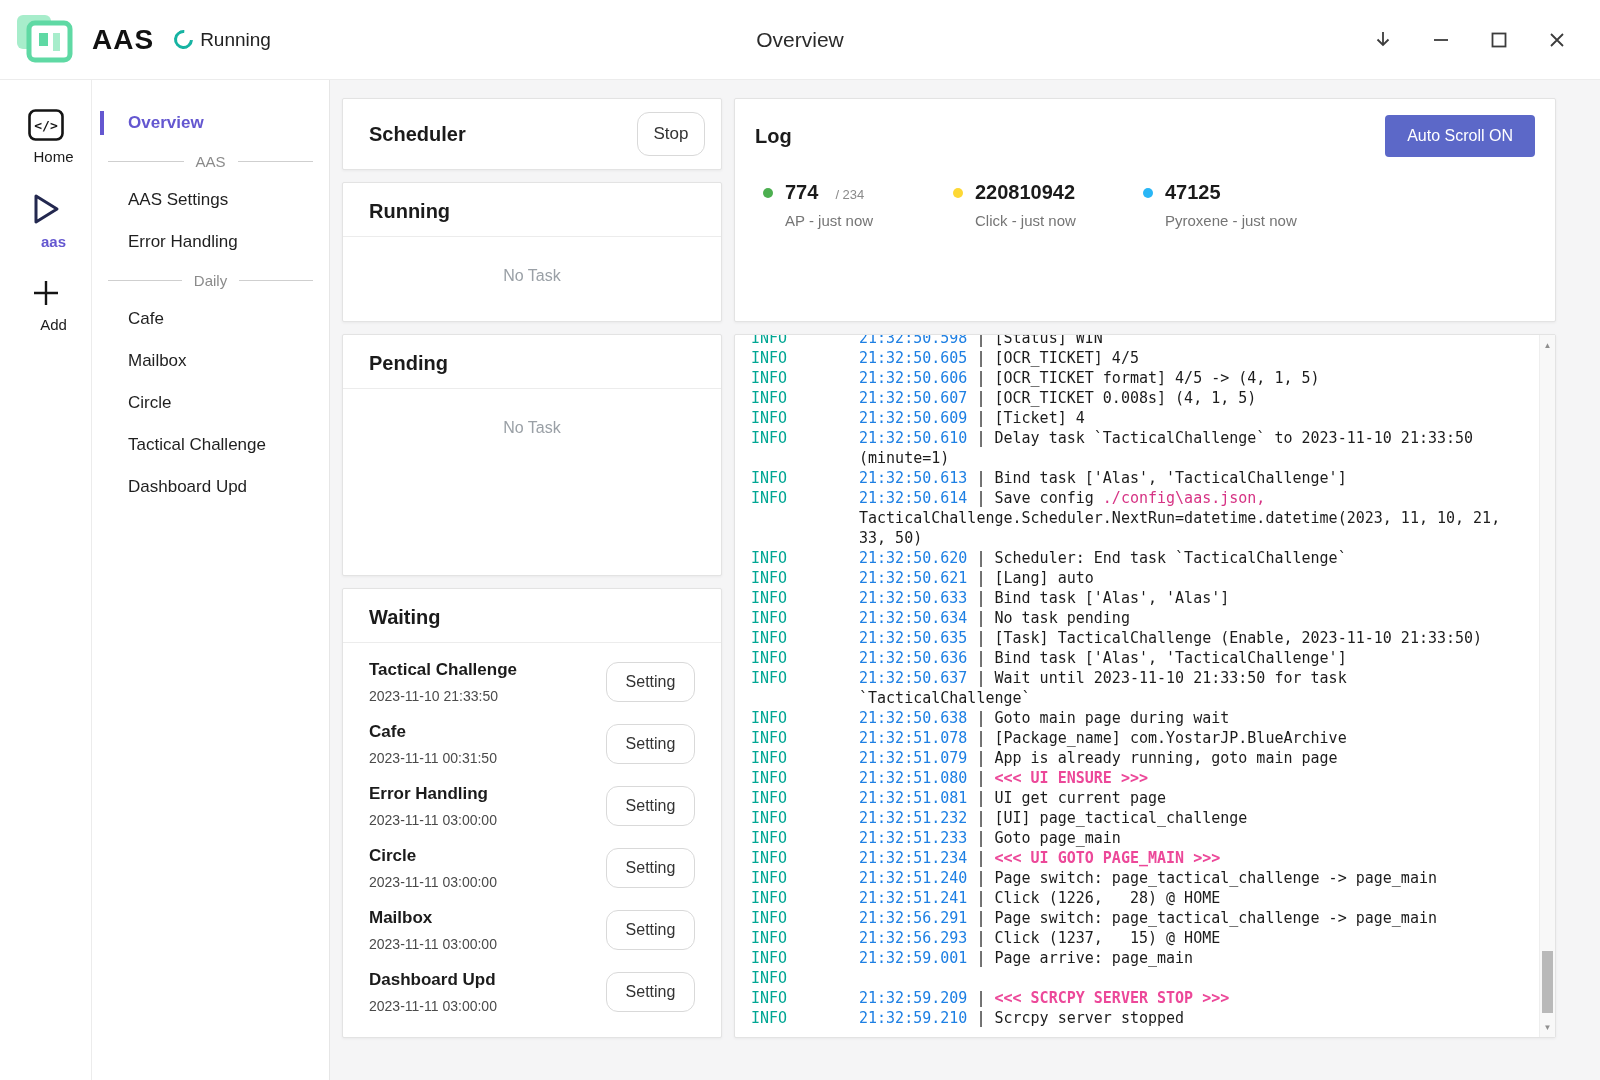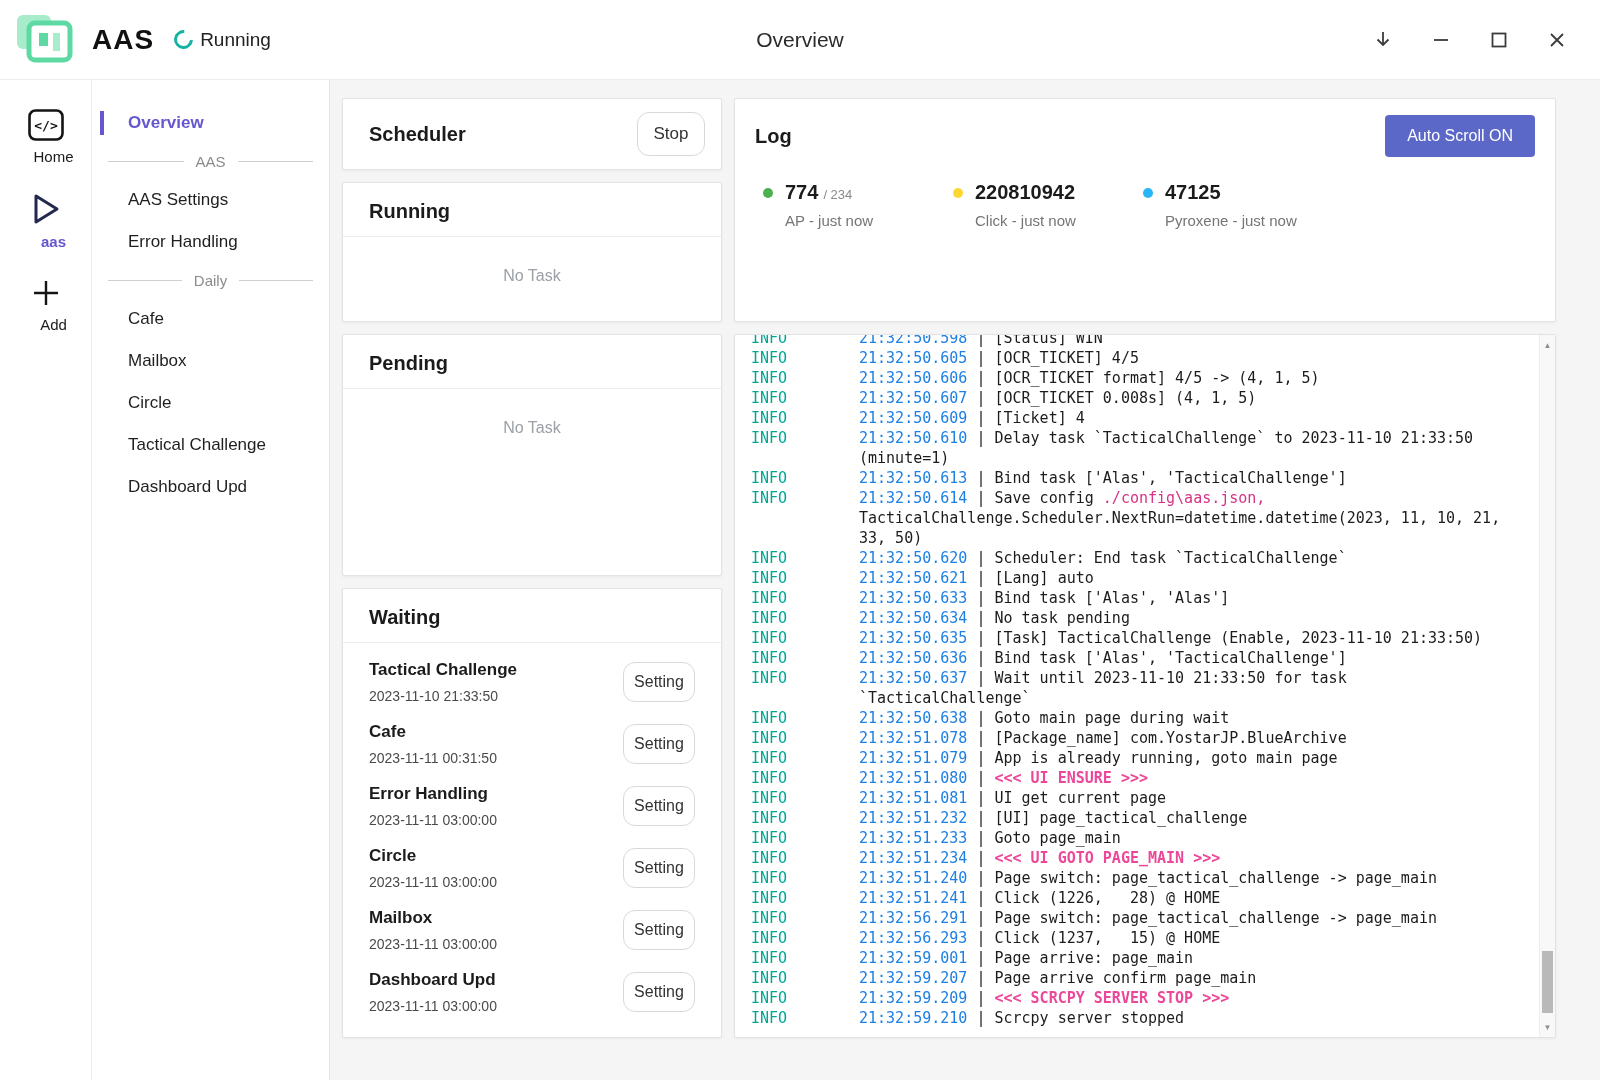--- a/index.html
+++ b/index.html
@@ -49,31 +49,31 @@
   .running-card { height:140px; flex:none; }
   .pending-card { height:242px; flex:none; }
   .waiting-card { flex:1; min-height:0; overflow:hidden; }
   .section-head { padding:17px 26px 13px; border-bottom:1px solid #ececec; }
   .empty-text { text-align:center; color:#9aa0a6; font-size:16px; padding-top:30px; }
 
   .task-list { padding-top:8px; }
   .task-row { display:flex; align-items:center; justify-content:space-between; padding:9px 26px; }
   .task-name { font-size:17px; font-weight:bold; color:#1b1b1b; margin-bottom:8px; }
   .task-time { font-size:14px; color:#4a4a4a; }
-  .setting-btn { width:72px; height:40px; font-size:16px; flex:none; }
+  .setting-btn { width:89px; height:40px; font-size:16px; flex:none; }
 
   
   .log-card { height:224px; flex:none; padding:16px 20px; }
   .log-head { display:flex; align-items:center; justify-content:space-between; }
   .autoscroll-btn { background:#5c68c8; color:#fff; border:none; border-radius:4px; height:42px; padding:0 22px; font-size:16px; cursor:pointer; font-family:inherit; }
   .stats { display:flex; gap:20px; margin-top:24px; padding-left:8px; }
   .stat { min-width:170px; display:flex; align-items:flex-start; }
   .stat-dot { width:10px; height:10px; border-radius:50%; margin:7px 12px 0 0; flex:none; }
   .stat-value-row { font-size:20px; font-weight:bold; color:#1b1b1b; }
-  .stat-suffix { font-size:13px; font-weight:normal; color:#8a8a8a; margin-left:5px; }
+  .stat-suffix { font-size:13px; font-weight:normal; color:#8a8a8a; margin-left:17px; }
   .stat-label { font-size:15px; color:#757575; margin-top:8px; }
 
   
   .log-output { flex:1; min-height:0; display:flex; overflow:hidden; }
   .log-lines { flex:1; min-width:0; padding:0 36px 8px 16px; margin-top:-7px; font-family:"DejaVu Sans Mono", monospace; font-size:15px; line-height:20px; color:#1c1c1c; overflow:hidden; }
   .log-row { display:flex; align-items:flex-start;gap:28px; }
   .lvl { width:80px; flex:none; color:#00a693; }
   .msg { flex:1; min-width:0; white-space:pre-wrap; word-break:break-word; }
   .time { color:#1d7fe3; }
   .seg-bold { font-weight:bold; color:#ec4899; }
@@ -386,21 +386,20 @@
               <div class="log-row">
                 <span class="lvl">INFO</span>
                 <span class="msg"><span class="time">21:32:56.293</span> | <span>Click (1237,   15) @ HOME</span></span>
               </div>
               <div class="log-row">
                 <span class="lvl">INFO</span>
                 <span class="msg"><span class="time">21:32:59.001</span> | <span>Page arrive: page_main</span></span>
               </div>
               <div class="log-row">
                 <span class="lvl">INFO</span>
-                <span class="msg"><span class="time">21:32:59.207</span> | <span>Page arrive confirm page_main</span></span>
               </div>
               <div class="log-row">
                 <span class="lvl">INFO</span>
                 <span class="msg"><span class="time">21:32:59.209</span> | <span class="seg-bold">&lt;&lt;&lt; SCRCPY SERVER STOP &gt;&gt;&gt;</span></span>
               </div>
               <div class="log-row">
                 <span class="lvl">INFO</span>
                 <span class="msg"><span class="time">21:32:59.210</span> | <span>Scrcpy server stopped</span></span>
               </div>
             </div>

